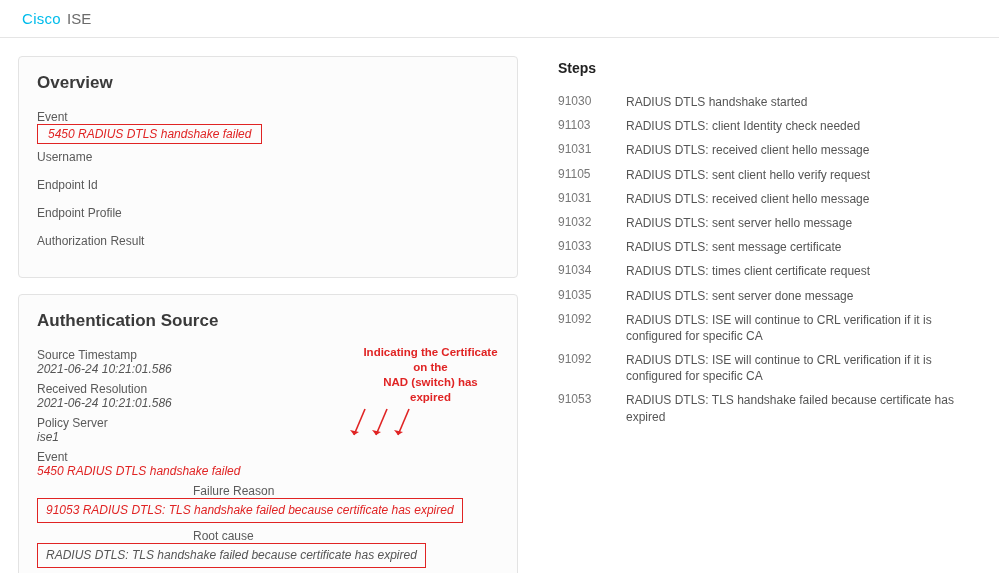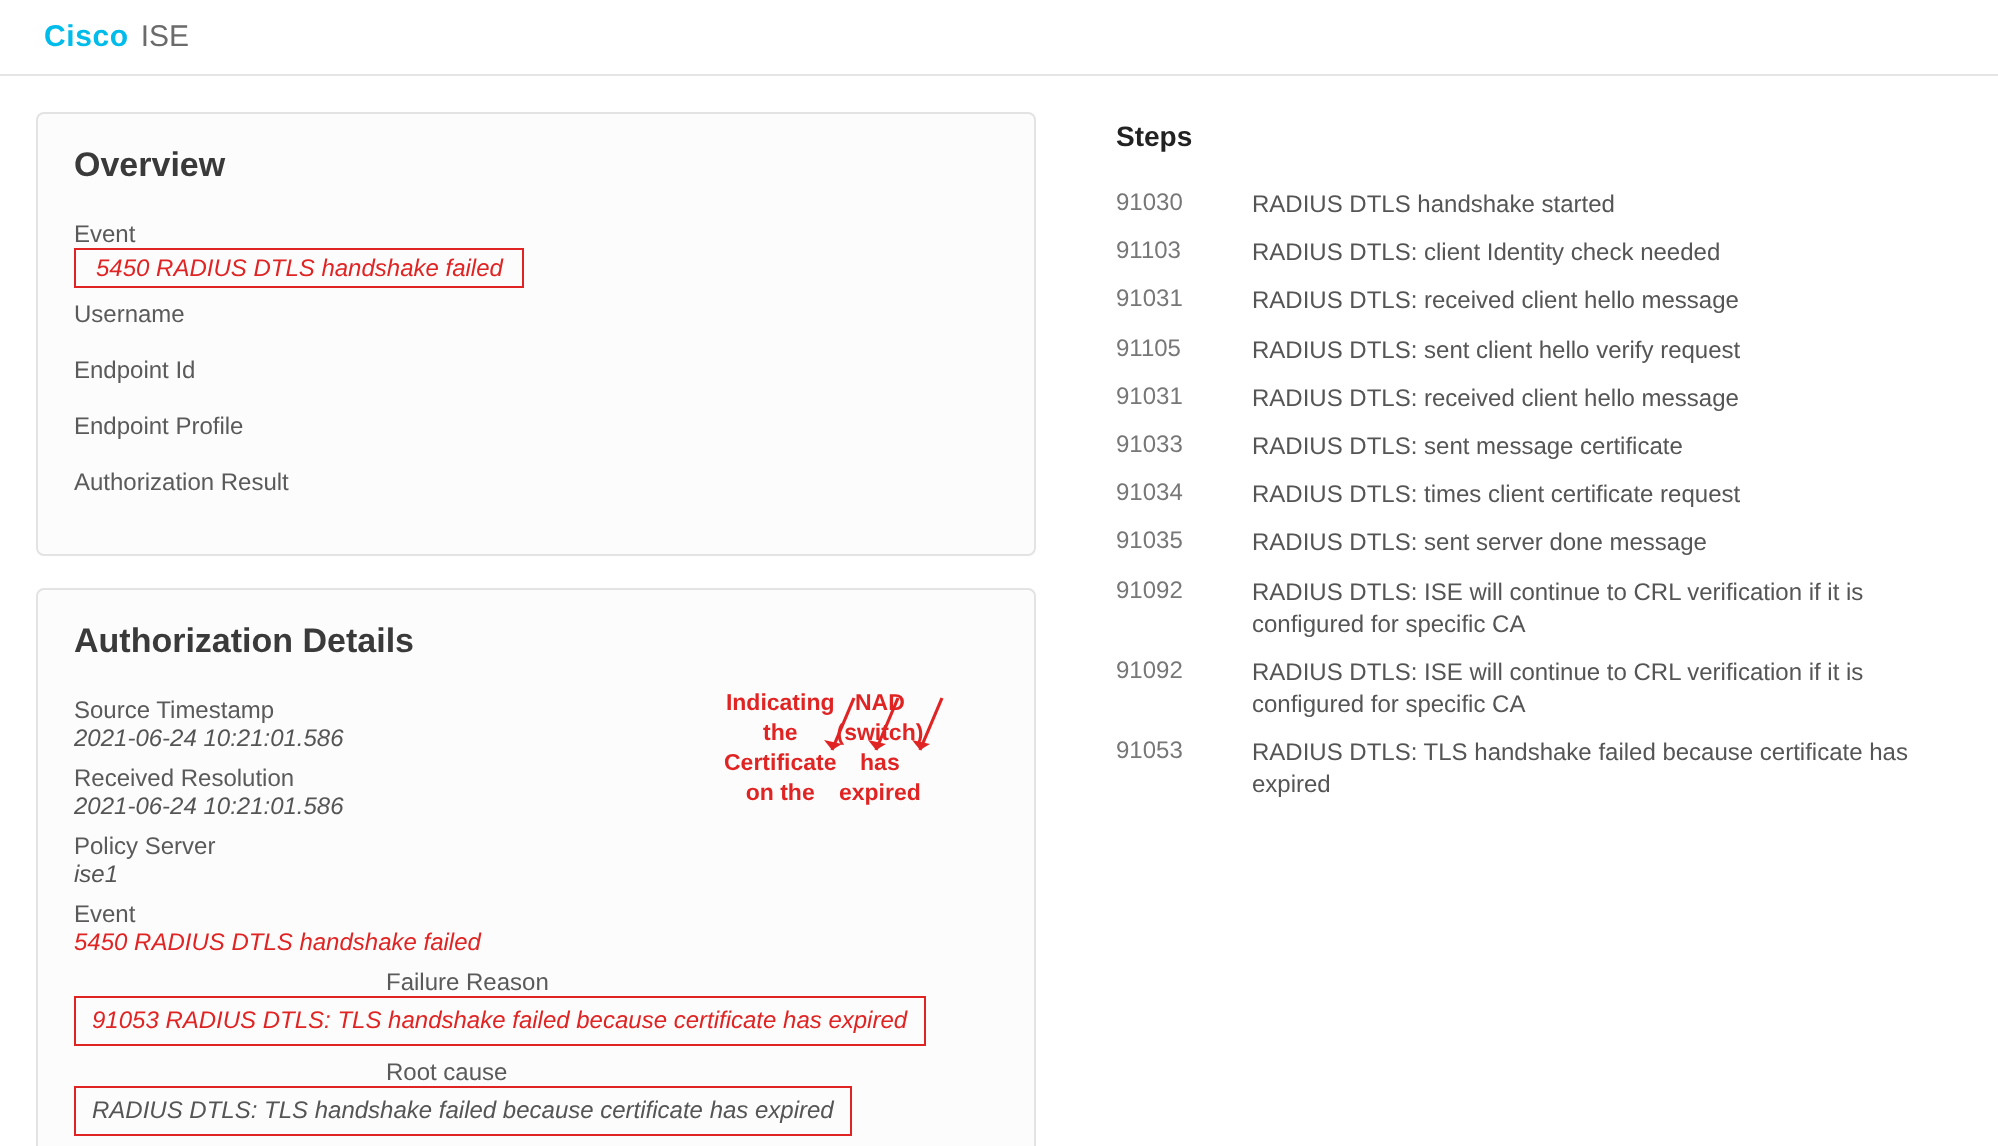--- a/index.html
+++ b/index.html
@@ -4,21 +4,21 @@
 <style>
   * { box-sizing: border-box; margin: 0; padding: 0; }
   html, body { width: 999px; height: 573px; font-family: Arial, Helvetica, sans-serif; background: #fff; color: #333; }
   .topbar {
     height: 38px;
     border-bottom: 1px solid #e5e5e5;
     padding: 0 22px;
     display: flex;
     align-items: center;
   }
-  .brand-cisco { color: #00bceb; font-weight: 700; font-size: 15px; letter-spacing: .3px; }
+  .brand-cisco { color: #00bceb; font-weight: 400; font-size: 15px; letter-spacing: .3px; }
   .brand-ise { color: #6b6b6b; font-size: 15px; margin-left: 6px; font-weight: 400; }
   .content {
     display: flex;
     padding: 18px 18px 0 18px;
     gap: 40px;
   }
   .left-col { width: 500px; display: flex; flex-direction: column; gap: 16px; }
   .right-col { flex: 1; padding-top: 4px; }
   .panel {
     border: 1px solid #e3e3e3;
@@ -54,22 +54,22 @@
     color: #e02424;
     font-size: 11.5px;
     font-weight: 600;
     text-align: center;
     line-height: 1.3;
   }
   .annot-wrap {
     position: absolute;
     left: 325px; top: 0px;
     display: flex;
-    flex-direction: row;
-    align-items: flex-start;
+    flex-direction: column;
+    align-items: center;
   }
   .auth-body { position: relative; }
   .arrow-group { display:flex; gap:4px; margin-top:2px; justify-content:center; transform: translateX(-50px); }
   .arrow-group svg { display:block; }
 </style>
 </head>
 <body>
 
 <div class="topbar">
   <span class="brand-cisco">Cisco</span>
@@ -101,21 +101,21 @@
         <div class="kv-label">Endpoint Profile</div>
         <div class="kv-value"></div>
       </div>
       <div class="kv-row">
         <div class="kv-label">Authorization Result</div>
         <div class="kv-value"></div>
       </div>
     </div>
 
     <div class="panel">
-      <div class="panel-title">Authorization Details</div>
+      <div class="panel-title">Authentication Source</div>
 
       <div class="auth-body">
 
         <div class="annot-wrap">
           <div class="annotation">Indicating the Certificate on the</div>
           <div class="annotation">NAD (switch) has expired</div>
           <div class="arrow-group">
             <svg width="18" height="34">
                 <line x1="15" y1="2" x2="4" y2="28" stroke="#e02424" stroke-width="1.6"></line>
                 <polygon points="4,28 0,23 9,25" fill="#e02424"></polygon>
@@ -181,20 +181,24 @@
         </div>
         <div class="step-row">
           <div class="step-code">91105</div>
           <div class="step-desc">RADIUS DTLS: sent client hello verify request</div>
         </div>
         <div class="step-row">
           <div class="step-code">91031</div>
           <div class="step-desc">RADIUS DTLS: received client hello message</div>
         </div>
         <div class="step-row">
+          <div class="step-code">91032</div>
+          <div class="step-desc">RADIUS DTLS: sent server hello message</div>
+        </div>
+        <div class="step-row">
           <div class="step-code">91033</div>
           <div class="step-desc">RADIUS DTLS: sent message certificate</div>
         </div>
         <div class="step-row">
           <div class="step-code">91034</div>
           <div class="step-desc">RADIUS DTLS: times client certificate request</div>
         </div>
         <div class="step-row">
           <div class="step-code">91035</div>
           <div class="step-desc">RADIUS DTLS: sent server done message</div>

